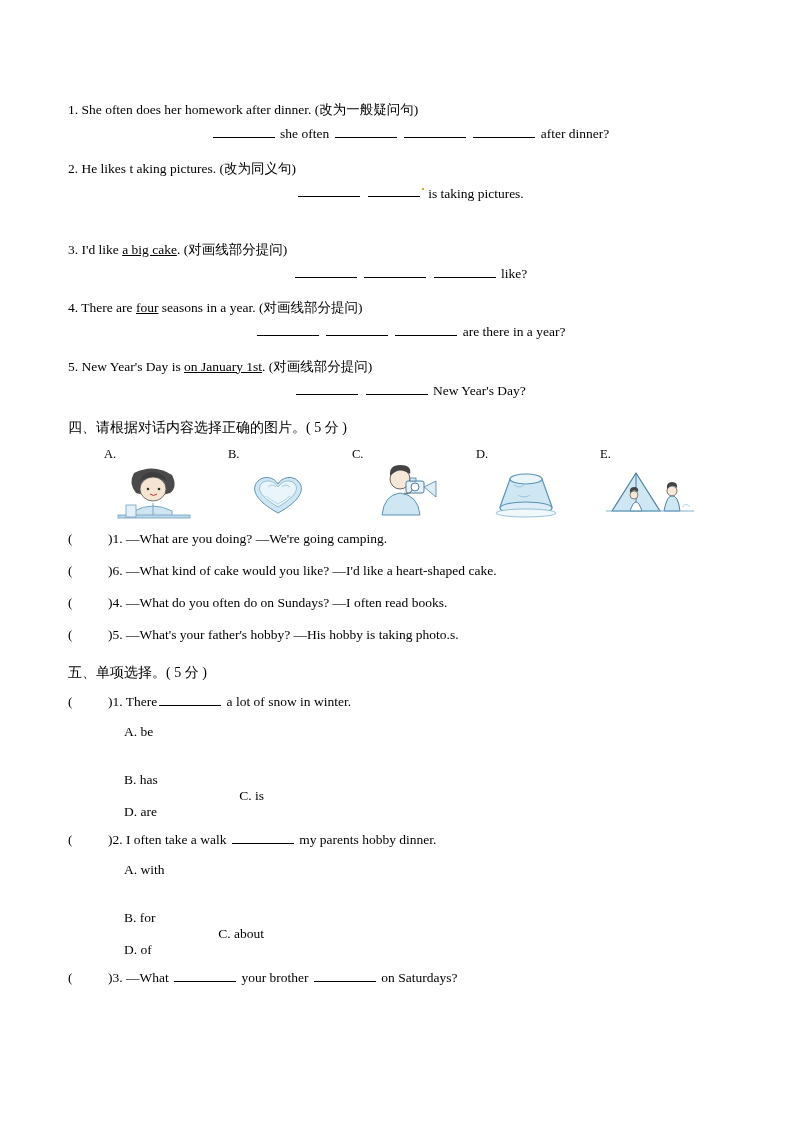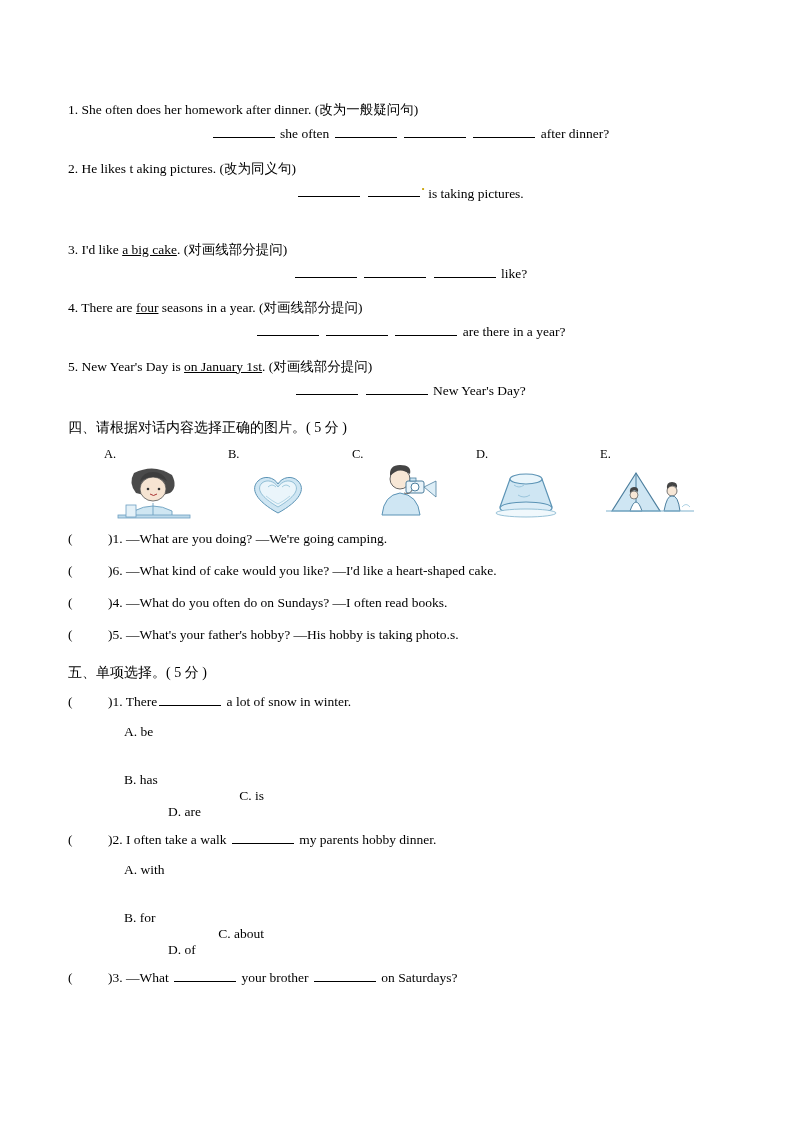--- a/index.html
+++ b/index.html
@@ -106,21 +106,21 @@
     display: flex;
     white-space: nowrap;
     flex-direction: column;
   }
   .opts span {
     display: inline-block;
   }
   .opt-a { width: 120px; }
   .opt-b { width: 150px; margin-top: 32px; }
   .opt-c { width: 140px; text-align: right; }
-  .opt-d { width: 100px; margin-left: 44px; }
+  .opt-d { width: 100px; }
   .tiny-mark {
     color: #c8a000;
     font-size: 9px;
     vertical-align: super;
   }
 </style>
 </head>
 <body>
 
 <div class="page">

